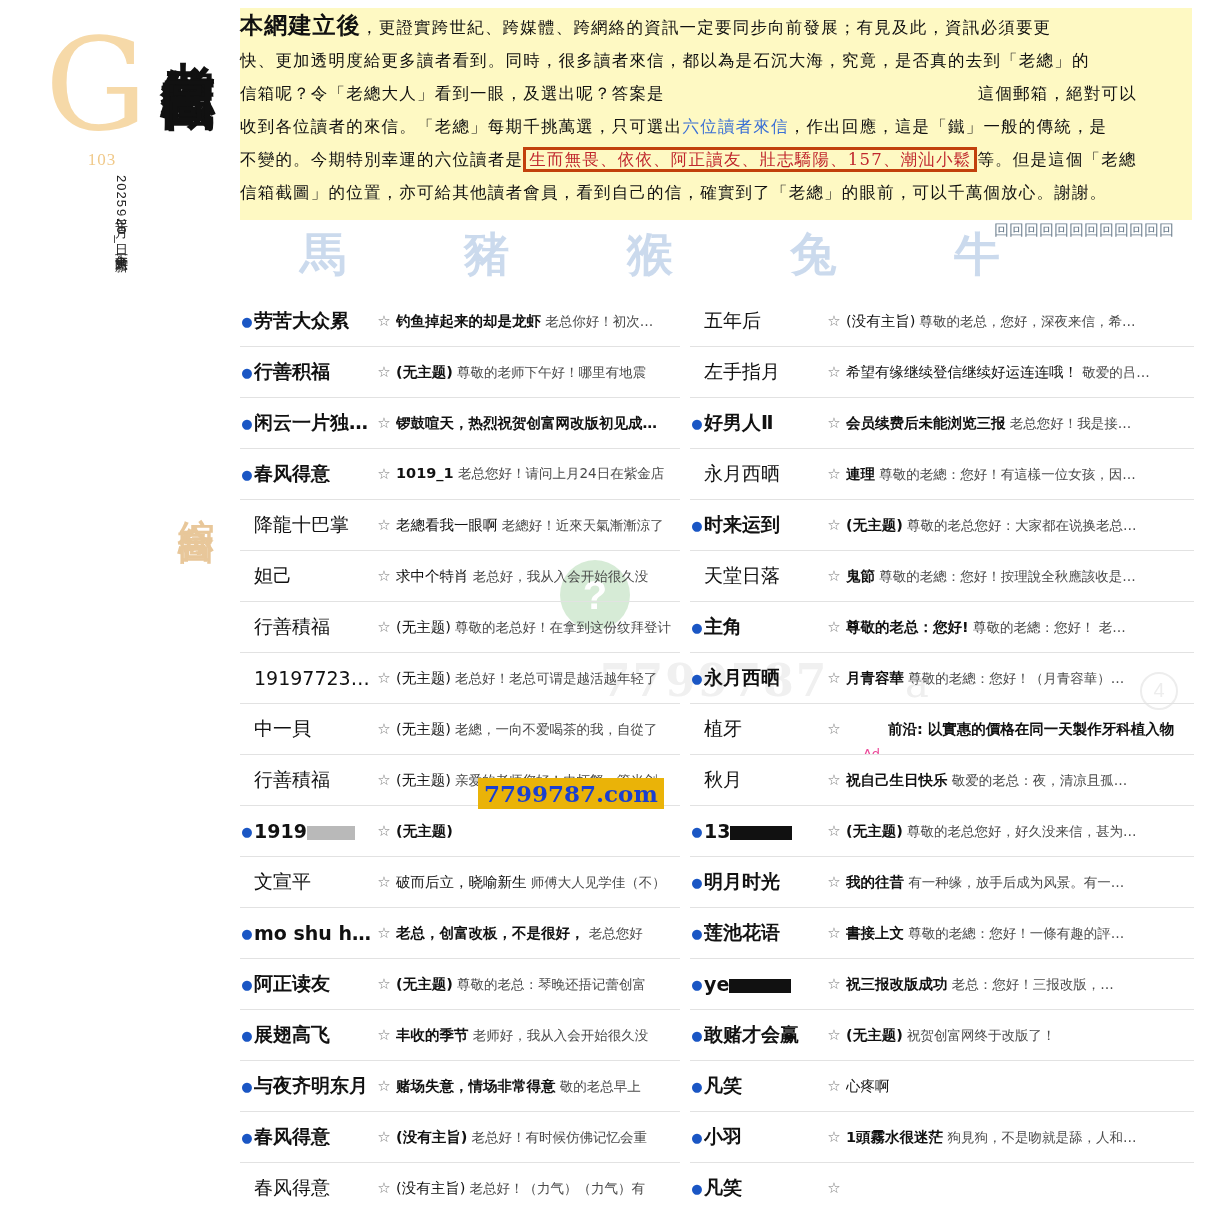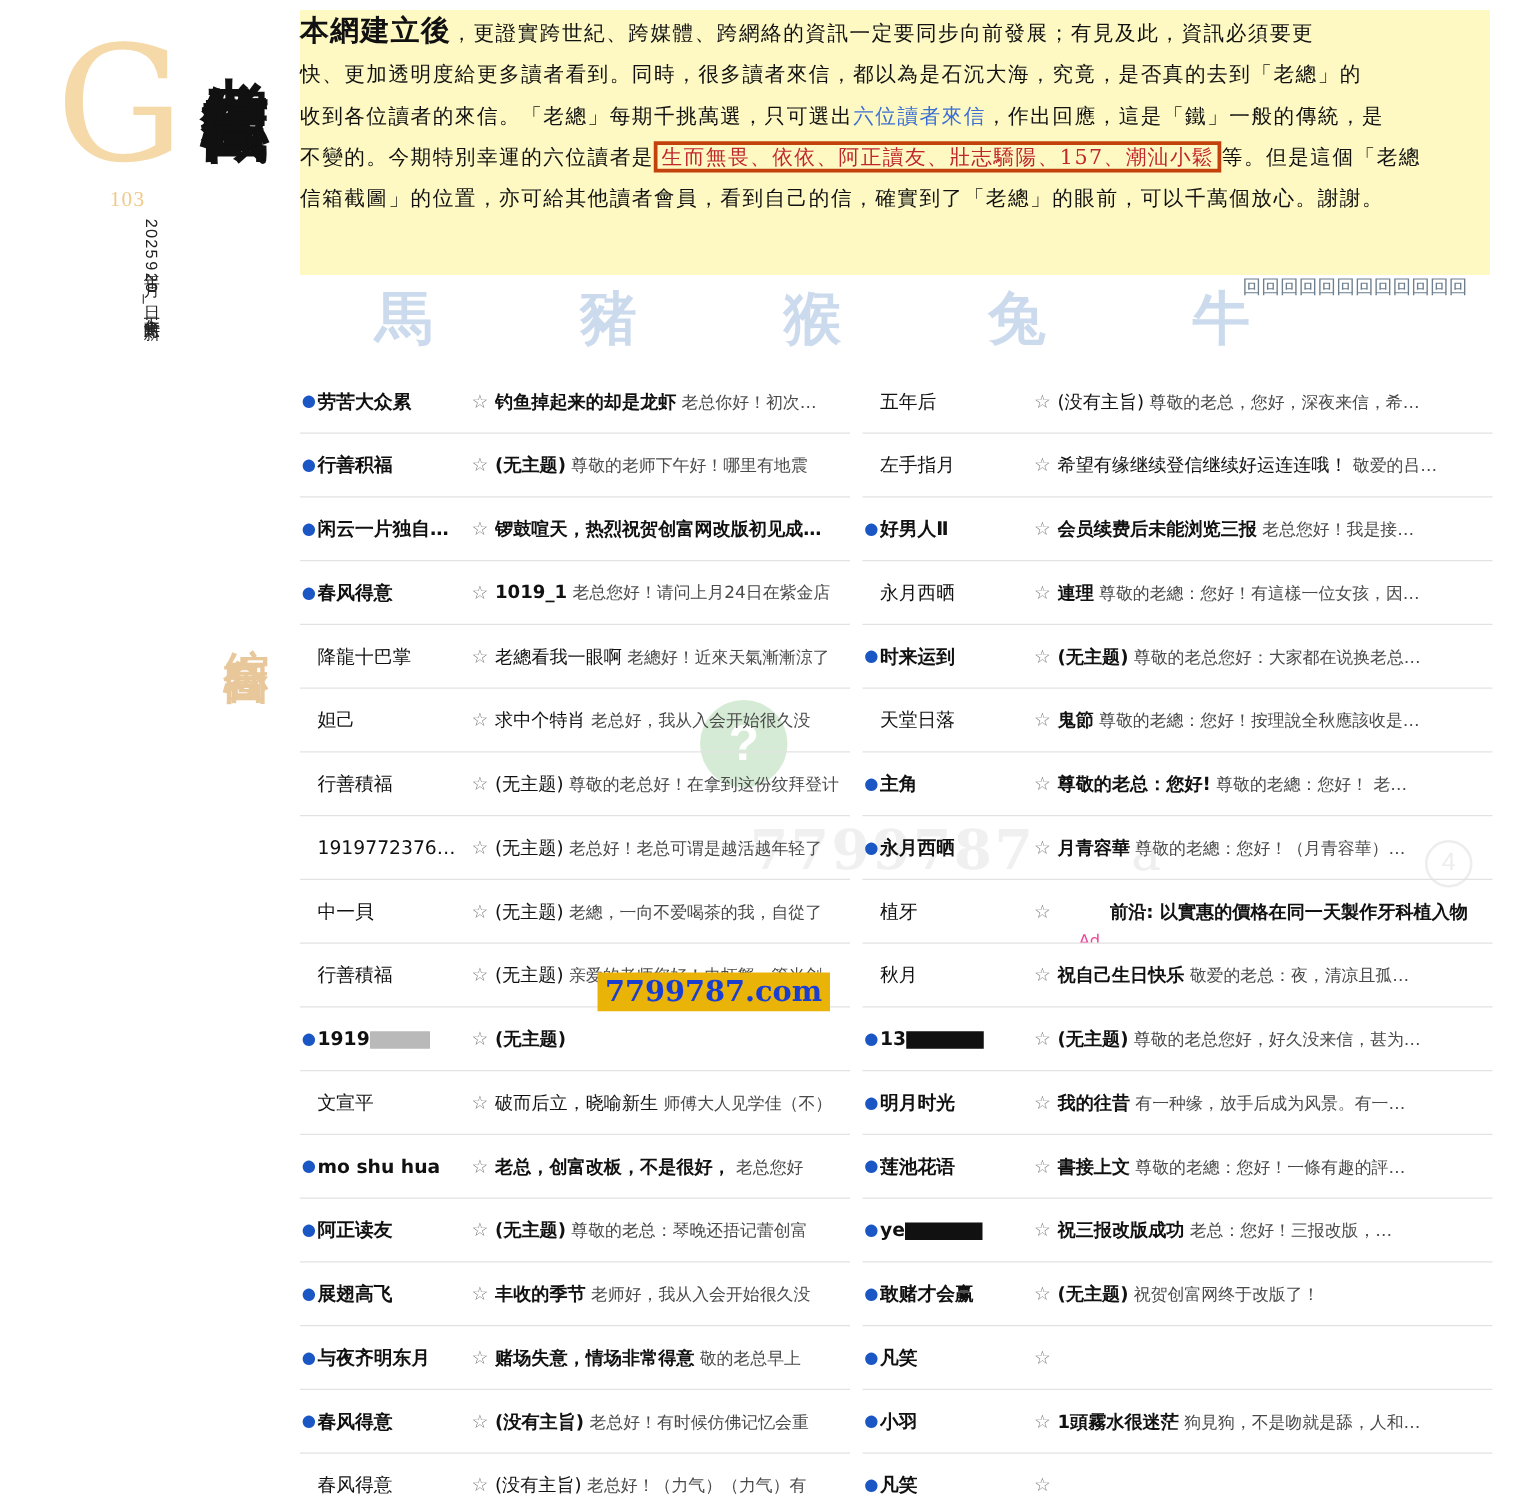--- a/index.html
+++ b/index.html
@@ -90,21 +90,21 @@
     font-size:14.5px;color:#111;
     font-family:"DejaVu Sans", sans-serif;
     overflow:hidden;white-space:nowrap;
   }
   .dot{
     width:14px;flex:0 0 14px;text-align:center;color:#1a56c4;font-size:13px;
   }
   .dot.empty{color:transparent;}
   .sender{
     flex:0 0 118px;overflow:hidden;text-overflow:ellipsis;
-    font-size:15px;
+    font-size:19px;
   }
   .sender.b{font-weight:bold;}
   .star{
     flex:0 0 24px;text-align:center;color:#7a7a7a;font-size:15px;
   }
   .subject{
     flex:1 1 auto;overflow:hidden;text-overflow:clip;
   }
   .subject .sub{font-weight:bold;color:#111;}
   .subject .sub.n{font-weight:normal;}
@@ -153,20 +153,25 @@
   <div id="title-vertical">老總信箱截圖</div>
   <div id="subtitle-vertical">綜合圖</div>
   <div id="date-vertical">2025年9月20日_下午六時更新</div>
 </div>
 
 <div id="article">
   <p>
     <span class="art-head">本</span><span class="art-head blue">網</span><span class="art-head">建立後</span><span>，更證實跨世紀、跨媒體、跨網絡的資訊一定要同步向前發展；有見及此，資訊必須要更</span>
   </p>
   <p>快、更加透明度給更多讀者看到。同時，很多讀者來信，都以為是石沉大海，究竟，是否真的去到「老總」的</p>
+  <p>
+    <span>信箱呢？令「老總大人」看到一眼，及選出呢？答案是</span>
+    <span style="display:inline-block;width:300px"></span>
+    <span>這個郵箱，絕對可以</span>
+  </p>
   <p>
     <span>收到各位讀者的來信。「老總」每期千挑萬選，只可選出</span><span class="lnk">六位讀者來信</span><span>，作出回應，這是「鐵」一般的傳統，是</span>
   </p>
   <p>
     <span>不變的。今期特別幸運的六位讀者是</span><span class="boxed">生而無畏、依依、阿正讀友、壯志驕陽、157、潮汕小鬆</span><span>等。但是這個「老總</span>
   </p>
   <p>信箱截圖」的位置，亦可給其他讀者會員，看到自己的信，確實到了「老總」的眼前，可以千萬個放心。謝謝。</p>
 </div>
 <div id="article-border">
   回回回回回回回回回回回回回
@@ -387,20 +392,21 @@
     <div class="row">
       <span class="dot">●</span>
       <span class="sender b">敢赌才会赢</span>
       <span class="star">☆</span>
       <span class="subject"><span class="sub">(无主题)</span><span class="snip"> 祝贺创富网终于改版了！</span></span>
     </div>
     <div class="row">
       <span class="dot">●</span>
       <span class="sender b">凡笑</span>
       <span class="star">☆</span>
+      <span class="subject"><span class="sub n">心疼啊</span></span>
     </div>
     <div class="row">
       <span class="dot">●</span>
       <span class="sender b">小羽</span>
       <span class="star">☆</span>
       <span class="subject"><span class="sub">1頭霧水很迷茫</span><span class="snip"> 狗見狗，不是吻就是舔，人和…</span></span>
     </div>
     <div class="row">
       <span class="dot">●</span>
       <span class="sender b">凡笑</span>

